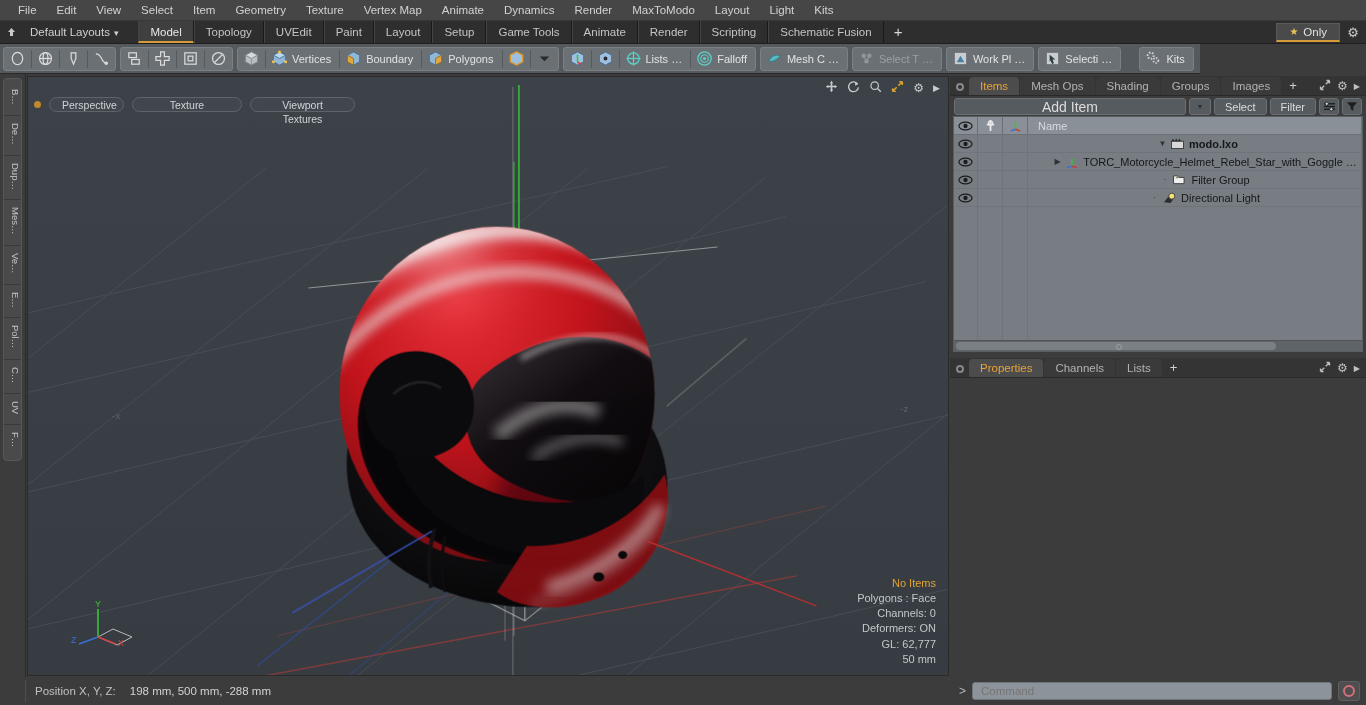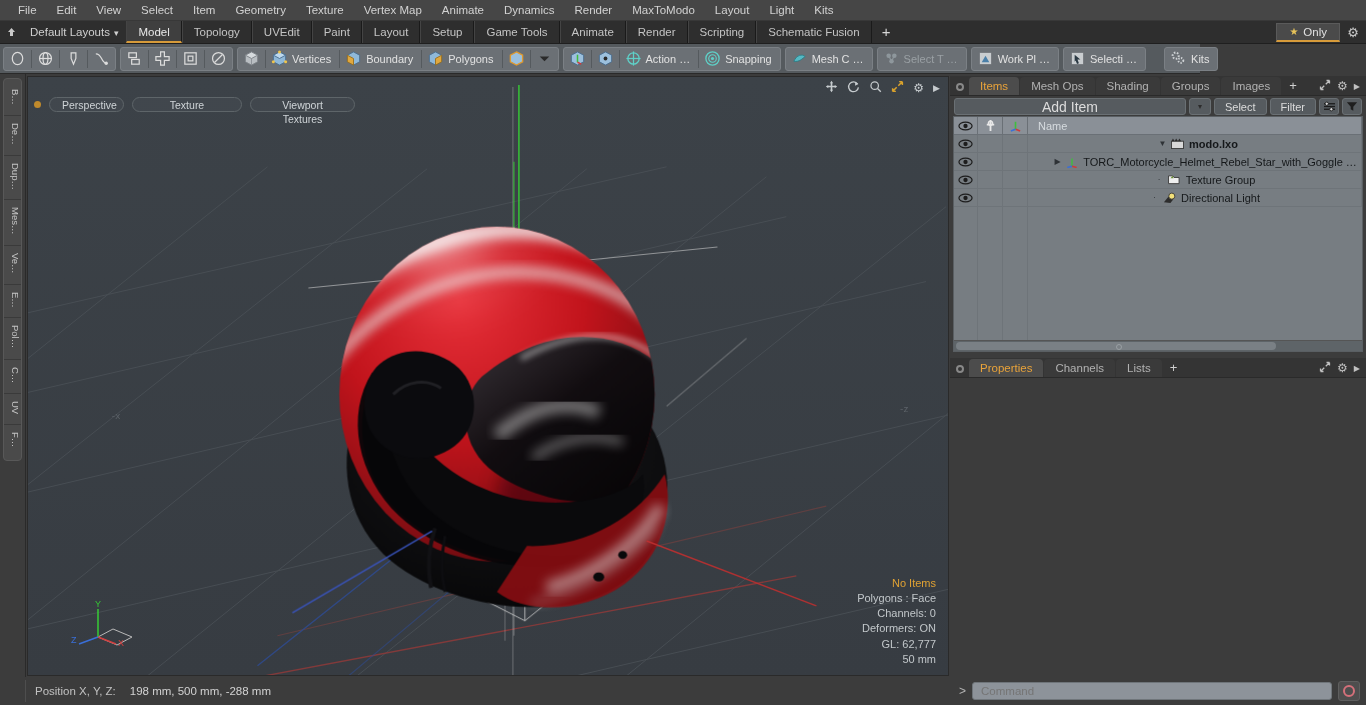--- a/index.html
+++ b/index.html
@@ -35,21 +35,21 @@
     display: flex; align-items: center;
     border-bottom: 1px solid #1f1f1f;
   }
   .layoutbar .home-btn {
     width: 22px; height: 21px; display: flex; align-items: center; justify-content: center;
     color: #b0b0b0;
   }
   .layoutbar .layout-name {
     padding: 0 8px; color: #d0d0d0; font-size: 11.5px; white-space: nowrap;
   }
-  .lt-tabs { display: flex; align-items: center; height: 23px; }
+  .lt-tabs { display: flex; align-items: center; margin-left: 12px; height: 23px; }
   .lt-tab {
     padding: 0 11px; height: 22px; line-height: 22px;
     color: #c4c4c4; font-size: 11.5px; white-space: nowrap;
     border-left: 1px solid #444; border-right: 1px solid #1a1a1a;
     background: #2e2e2e;
   }
   .lt-tab.active {
     background: #3f3f3f; color: #e8e8e8;
     border-bottom: 2px solid #d79b3a;
   }
@@ -478,32 +478,32 @@
         </div>
         <div class="sep"></div>
         <div class="tbtn labeled">
           <span style="display: flex;">
             <svg class="icon-sq" viewBox="0 0 18 18">
               <circle cx="9" cy="9" r="6" stroke="#5fd0c8" stroke-width="1.4" fill="none"></circle>
               <line x1="9" y1="1.5" x2="9" y2="16.5" stroke="#5fd0c8" stroke-width="1.3"></line>
               <line x1="1.5" y1="9" x2="16.5" y2="9" stroke="#5fd0c8" stroke-width="1.3"></line>
             </svg>
           </span>
-          <span>Action …</span>
+          <span>Lists …</span>
         </div>
         <div class="sep"></div>
         <div class="tbtn labeled">
           <span style="display: flex;">
             <svg class="icon-sq" viewBox="0 0 18 18">
               <circle cx="9" cy="9" r="7" stroke="#5fd0c8" stroke-width="1.4" fill="none"></circle>
               <circle cx="9" cy="9" r="4" stroke="#5fd0c8" stroke-width="1.2" fill="none"></circle>
               <circle cx="9" cy="9" r="1.7" fill="#5fd0c8"></circle>
             </svg>
           </span>
-          <span>Snapping</span>
+          <span>Falloff</span>
         </div>
       </div>
       <div class="tgroup">
         <div class="tbtn labeled">
           <span style="display: flex;">
             <svg class="icon-sq" viewBox="0 0 18 18">
               <path d="M3 12 C6 5 12 4 15 7 C12 9 9 13 3 12 Z" fill="#55b9c4" stroke="#2f7d87"></path>
             </svg>
           </span>
           <span>Mesh C …</span>
@@ -896,21 +896,21 @@
             <div class="tc" style="width: 25px;"></div>
             <div class="tc" style="width: 25px;"></div>
             <div class="tc tc-name" style="padding-left: 20px;">
               <span style="width: 11px; font-size: 8px; color: rgb(46, 50, 54); display: inline-block; text-align: center;">·</span>
               <span style="display: flex; align-items: center; margin-right: 2px;">
                 <svg width="13" height="11" viewBox="0 0 14 12">
                   <path d="M0.5 10.5 V2 H5 L6.5 3.8 H12 V10.5 Z" fill="#efefef" stroke="#3a3a3a"></path>
                   <path d="M2.5 4.5 L5 2 L6 4.5 Z" fill="#6c8f3a"></path>
                 </svg>
               </span>
-              <span style="white-space: nowrap; overflow: hidden;">Texture Group</span>
+              <span style="white-space: nowrap; overflow: hidden;">Filter Group</span>
             </div>
           </div>
           <div class="trow">
             <div class="tc" style="width: 24px;">
               <svg width="15" height="10" viewBox="0 0 16 10">
                 <ellipse cx="8" cy="5" rx="7" ry="4.2" fill="none" stroke="#1d1d1d" stroke-width="1.3"></ellipse>
                 <circle cx="8" cy="5" r="2.3" fill="#1d1d1d"></circle>
               </svg>
             </div>
             <div class="tc" style="width: 25px;"></div>

